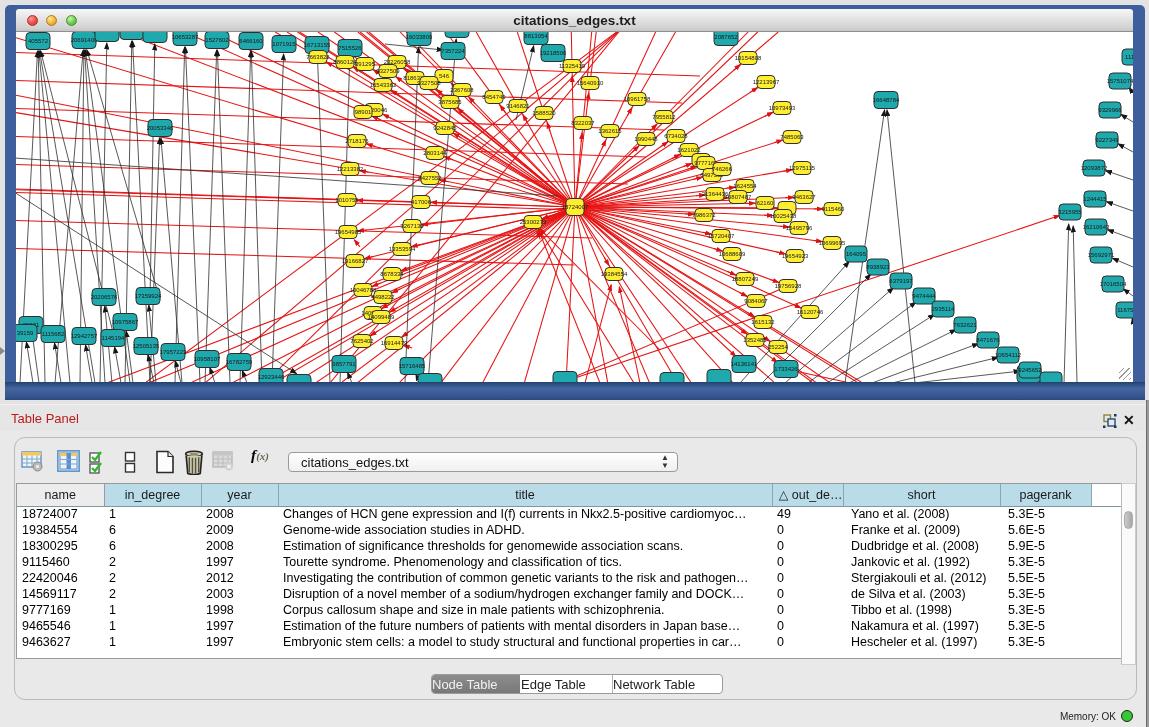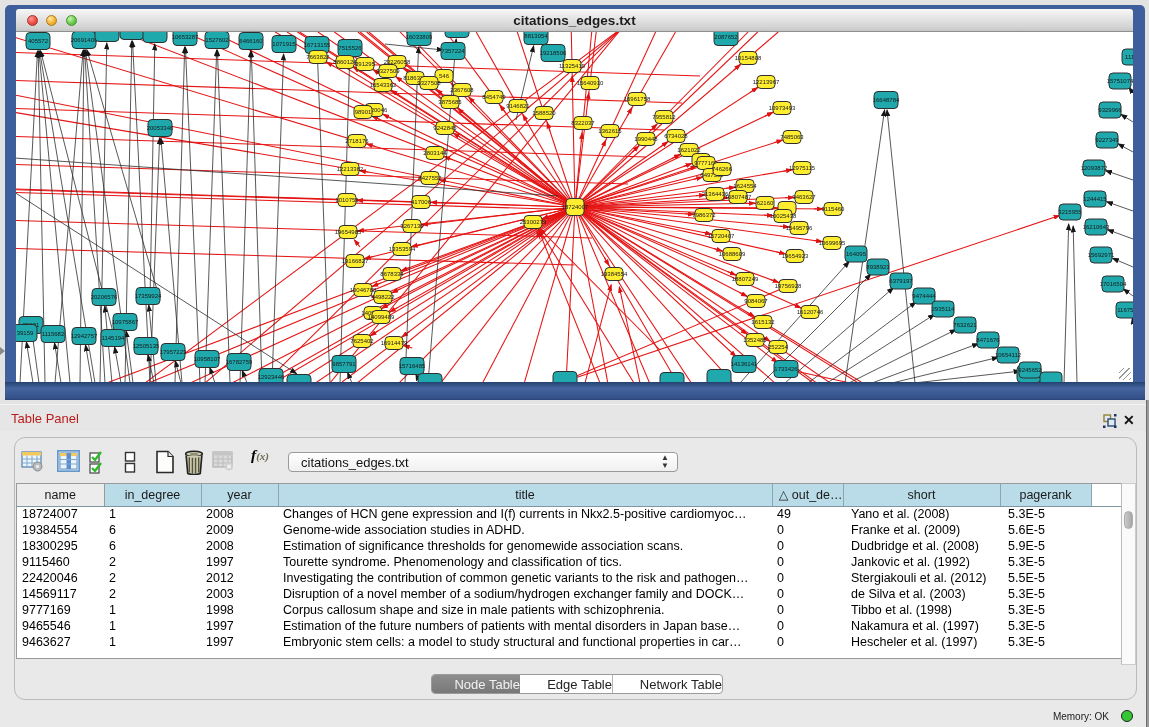--- a/index.html
+++ b/index.html
@@ -27,25 +27,25 @@
 table{border-collapse:collapse;table-layout:fixed;width:1106px;font-size:12.5px}
 th{height:22px;background:#b9dce8;border-right:1px solid #8aa6b0;border-bottom:1px solid #7e98a2;font-weight:normal;color:#1a1a1a;font-size:12.5px;overflow:hidden;white-space:nowrap}
 th.c0{background:#ececec;border-right:1px solid #9a9a9a}
 td{height:16px;color:#000;overflow:hidden;white-space:nowrap;padding:0 0 0 5px}
 td.c5,td.c6{padding-left:8px}
 td.c1{padding-left:5px}
 tr{height:16px}
 #vsb{position:absolute;left:1106px;top:45px;width:15px;height:182px;background:#fafafa;border:1px solid #ccc;border-left:1px solid #bbb}
 #vsb .th{position:absolute;left:2px;top:27px;width:9px;height:18px;border-radius:5px;background:linear-gradient(90deg,#c9c9c9,#a8a8a8);border:1px solid #aaa}
 #tabs{position:absolute;left:416px;top:236px;height:20px;display:flex;border:1px solid #9b9b9b;border-radius:4px;overflow:hidden;background:#fff;font-size:13px}
-#tabs div{line-height:19px;color:#222;text-align:right}
+#tabs div{line-height:19px;color:#222;text-align:left}
 #tabs .t1{width:88px}#tabs .t2{width:92px;border-left:1px solid #fff}#tabs .t3{width:110px;border-left:1px solid #b5b5b5}
 #tabs .sel{background:linear-gradient(#8d8d8d,#787878);color:#f2f2f2}
 #status{position:absolute;left:0;top:700px;width:1149px;height:27px}
-#mem{position:absolute;right:40px;top:11px;font-size:10px;color:#222}
+#mem{position:absolute;right:33px;top:11px;font-size:10px;color:#222}
 #dot{position:absolute;right:16px;top:10px;width:12px;height:12px;border-radius:50%;background:#35c835;border:1px solid #222}
 #redge{position:absolute;right:0;top:400px;width:3px;height:327px;background:#9a9a9a;border-left:1px solid #6e6e6e}
 #lmark{position:absolute;left:0px;top:347px;width:0;height:0;border-top:4px solid transparent;border-bottom:4px solid transparent;border-left:5px solid #8a8a8a}
 </style></head>
 <body>
 <div id="desk">
  <div id="win">
   <div id="winbot"></div>
   <div id="graph">
         <svg width="1117" height="350" viewBox="0 0 1117 350" style="position:absolute;left:0;top:0">

